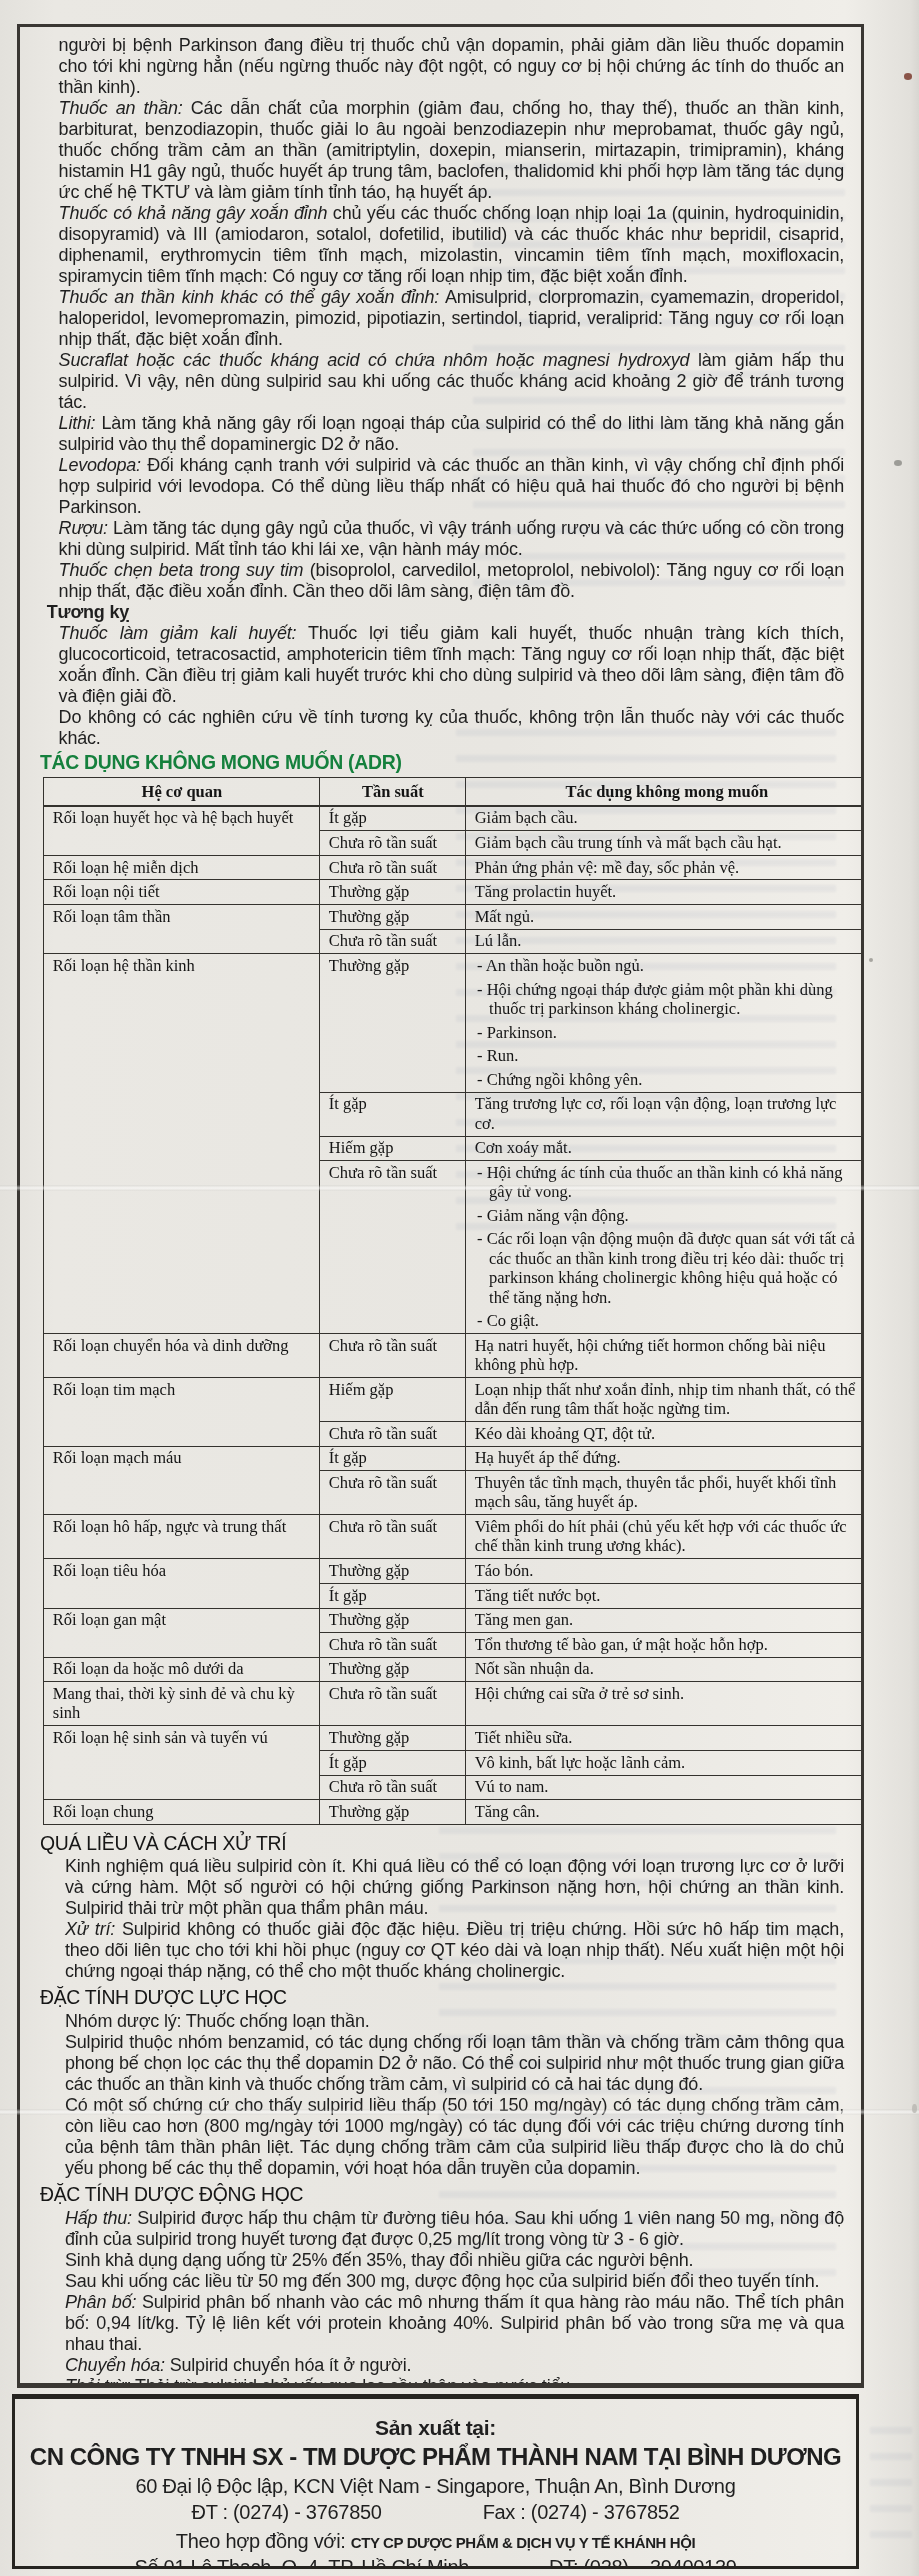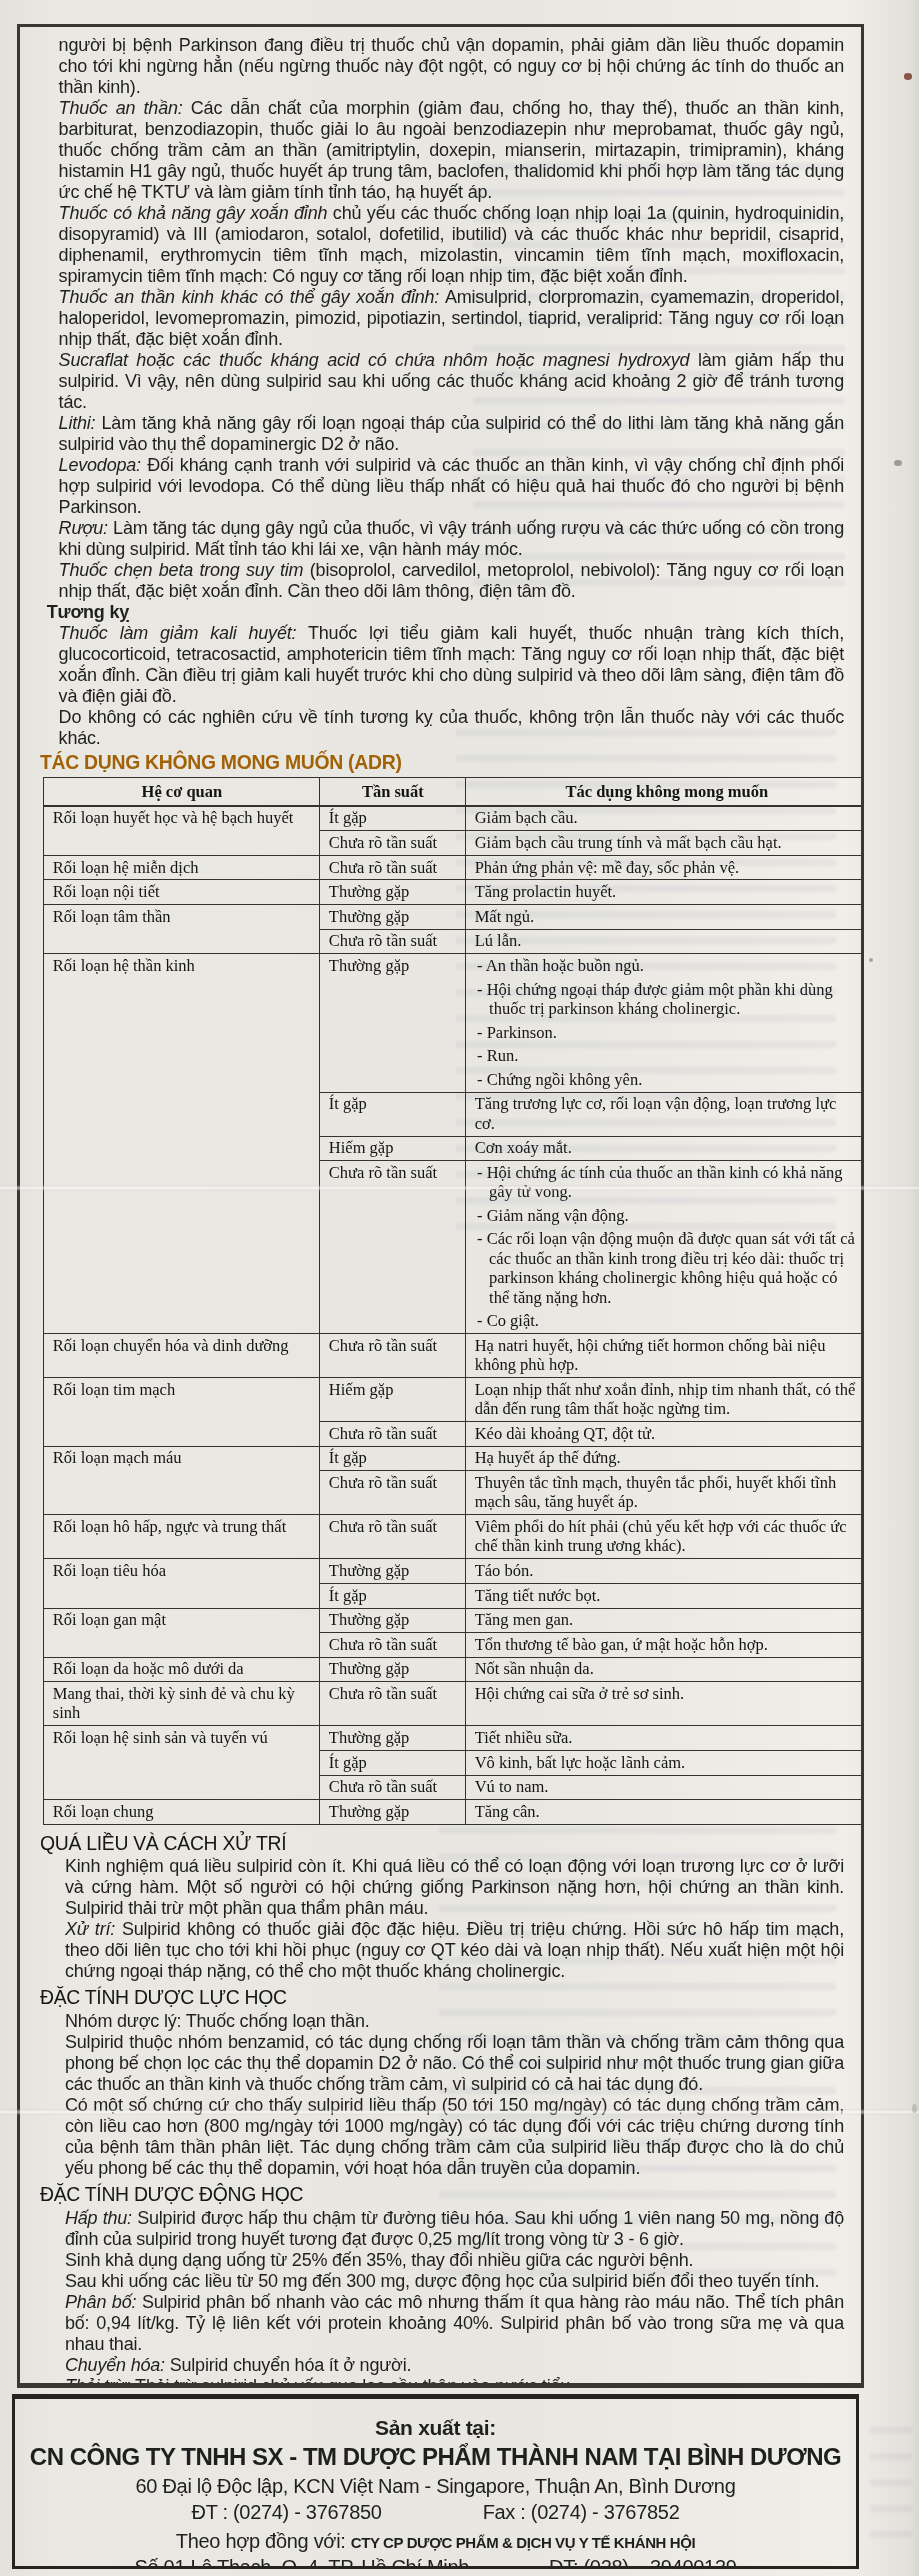--- a/index.html
+++ b/index.html
@@ -16,21 +16,21 @@
     box-sizing:border-box;padding:8.4px 17px 0 20px;overflow:hidden;
   }
   .para{font-size:18px;line-height:21px;letter-spacing:-0.2px;margin:0 0 0 18.6px;text-align:justify;}
   .para.flush{margin-left:6.8px;}
   .para .lead.italic{font-style:italic;}
   .para .lead.bold{font-weight:bold;font-style:normal;}
   .section-title{font-weight:normal;font-size:19.4px;letter-spacing:-0.3px;margin:4.2px 0 1.7px 0;color:#161616;}
   .section .para{margin-left:25px;}
 
   
-  .adr-title{font-weight:bold;font-size:19.4px;letter-spacing:-0.3px;margin:1.7px 0 3.4px 0;color:#a16207;}
+  .adr-title{font-weight:bold;font-size:19.4px;letter-spacing:-0.3px;margin:1.7px 0 3.4px 0;color:#15803d;}
   table.adr{
     border-collapse:collapse;width:825px;margin:0 0 6.8px 3.4px;
     font-family:"Liberation Serif",serif;font-size:16.5px;line-height:19.4px;color:#141414;
   }
   table.adr th,table.adr td{border:1.4px solid #34322e;padding:1.7px 8.4px 2.5px 8.4px;vertical-align:top;text-align:left;}
   table.adr th{text-align:center;font-weight:bold;padding:3.4px 5px;border-bottom-width:2.5px;}
   td.organ{vertical-align:top;}
   .bullet{padding-left:14.4px;text-indent:-12px;margin:0 0 4.2px 0;}
   .bullet:last-child{margin-bottom:0;}
 
@@ -63,21 +63,21 @@
 <div class="main-box">
   <div id="intro">
       <div class="para"><span class="ptext">người bị bệnh Parkinson đang điều trị thuốc chủ vận dopamin, phải giảm dần liều thuốc dopamin cho tới khi ngừng hẳn (nếu ngừng thuốc này đột ngột, có nguy cơ bị hội chứng ác tính do thuốc an thần kinh).</span></div>
       <div class="para"><span class="lead italic">Thuốc an thần:</span> <span class="ptext">Các dẫn chất của morphin (giảm đau, chống ho, thay thế), thuốc an thần kinh, barbiturat, benzodiazopin, thuốc giải lo âu ngoài benzodiazepin như meprobamat, thuốc gây ngủ, thuốc chống trầm cảm an thần (amitriptylin, doxepin, mianserin, mirtazapin, trimipramin), kháng histamin H1 gây ngủ, thuốc huyết áp trung tâm, baclofen, thalidomid khi phối hợp làm tăng tác dụng ức chế hệ TKTƯ và làm giảm tính tỉnh táo, hạ huyết áp.</span></div>
       <div class="para"><span class="lead italic">Thuốc có khả năng gây xoắn đỉnh</span> <span class="ptext">chủ yếu các thuốc chống loạn nhịp loại 1a (quinin, hydroquinidin, disopyramid) và III (amiodaron, sotalol, dofetilid, ibutilid) và các thuốc khác như bepridil, cisaprid, diphenamil, erythromycin tiêm tĩnh mạch, mizolastin, vincamin tiêm tĩnh mạch, moxifloxacin, spiramycin tiêm tĩnh mạch: Có nguy cơ tăng rối loạn nhịp tim, đặc biệt xoắn đỉnh.</span></div>
       <div class="para"><span class="lead italic">Thuốc an thần kinh khác có thể gây xoắn đỉnh:</span> <span class="ptext">Amisulprid, clorpromazin, cyamemazin, droperidol, haloperidol, levomepromazin, pimozid, pipotiazin, sertindol, tiaprid, veraliprid: Tăng nguy cơ rối loạn nhịp thất, đặc biệt xoắn đỉnh.</span></div>
       <div class="para"><span class="lead italic">Sucraflat hoặc các thuốc kháng acid có chứa nhôm hoặc magnesi hydroxyd</span> <span class="ptext">làm giảm hấp thu sulpirid. Vì vậy, nên dùng sulpirid sau khi uống các thuốc kháng acid khoảng 2 giờ để tránh tương tác.</span></div>
       <div class="para"><span class="lead italic">Lithi:</span> <span class="ptext">Làm tăng khả năng gây rối loạn ngoại tháp của sulpirid có thể do lithi làm tăng khả năng gắn sulpirid vào thụ thể dopaminergic D2 ở não.</span></div>
       <div class="para"><span class="lead italic">Levodopa:</span> <span class="ptext">Đối kháng cạnh tranh với sulpirid và các thuốc an thần kinh, vì vậy chống chỉ định phối hợp sulpirid với levodopa. Có thể dùng liều thấp nhất có hiệu quả hai thuốc đó cho người bị bệnh Parkinson.</span></div>
       <div class="para"><span class="lead italic">Rượu:</span> <span class="ptext">Làm tăng tác dụng gây ngủ của thuốc, vì vậy tránh uống rượu và các thức uống có cồn trong khi dùng sulpirid. Mất tỉnh táo khi lái xe, vận hành máy móc.</span></div>
-      <div class="para"><span class="lead italic">Thuốc chẹn beta trong suy tim</span> <span class="ptext">(bisoprolol, carvedilol, metoprolol, nebivolol): Tăng nguy cơ rối loạn nhịp thất, đặc biệt xoắn đỉnh. Cần theo dõi lâm thông, điện tâm đồ.</span></div>
+      <div class="para"><span class="lead italic">Thuốc chẹn beta trong suy tim</span> <span class="ptext">(bisoprolol, carvedilol, metoprolol, nebivolol): Tăng nguy cơ rối loạn nhịp thất, đặc điều xoắn đỉnh. Cần theo dõi lâm sàng, điện tâm đồ.</span></div>
       <div class="para flush"><span class="lead bold">Tương kỵ</span></div>
       <div class="para"><span class="lead italic">Thuốc làm giảm kali huyết:</span> <span class="ptext">Thuốc lợi tiểu giảm kali huyết, thuốc nhuận tràng kích thích, glucocorticoid, tetracosactid, amphotericin tiêm tĩnh mạch: Tăng nguy cơ rối loạn nhịp thất, đặc biệt xoắn đỉnh. Cần điều trị giảm kali huyết trước khi cho dùng sulpirid và theo dõi lâm sàng, điện tâm đồ và điện giải đồ.</span></div>
       <div class="para"><span class="ptext">Do không có các nghiên cứu về tính tương kỵ của thuốc, không trộn lẫn thuốc này với các thuốc khác.</span></div>
     </div>
 
   <div>
     <div class="adr-title">TÁC DỤNG KHÔNG MONG MUỐN (ADR)</div>
     <table class="adr" id="adr-table">
         <colgroup>
           <col style="width: 33.5%;">

